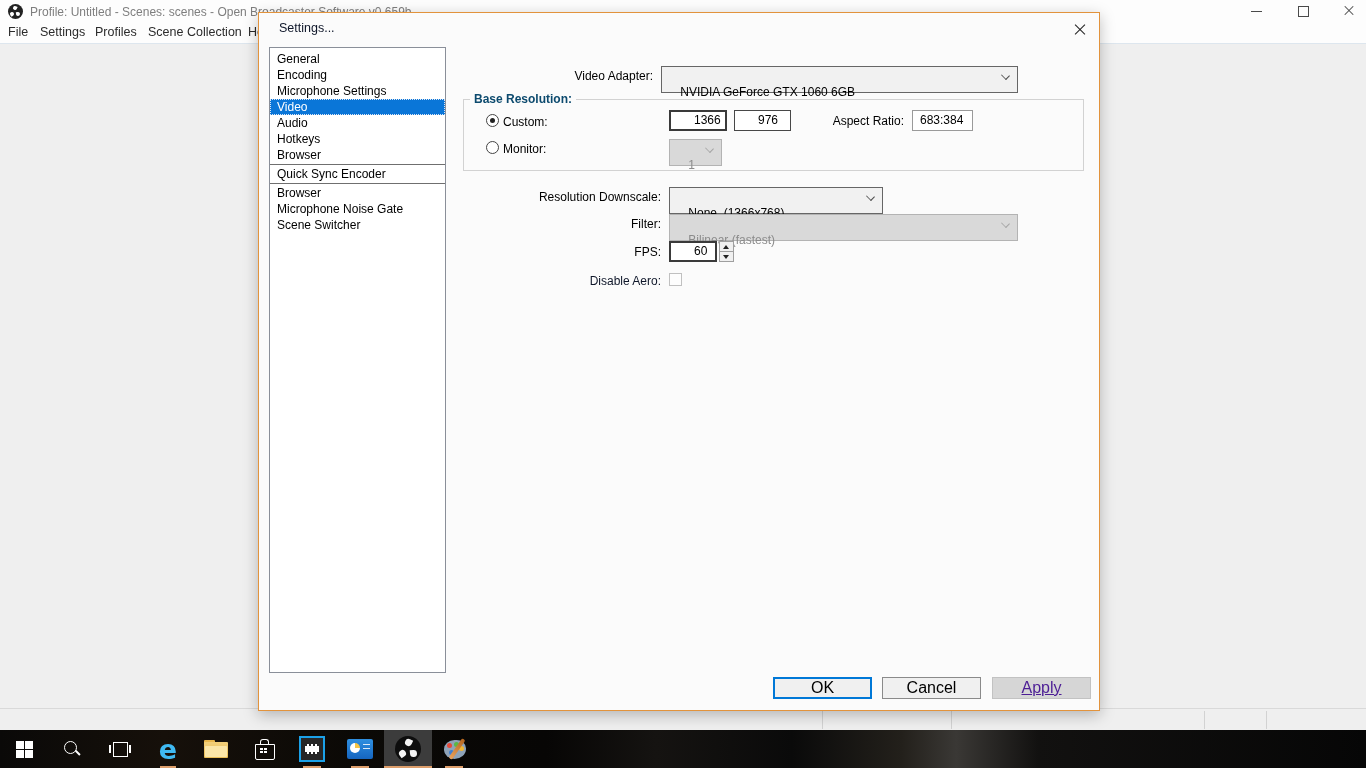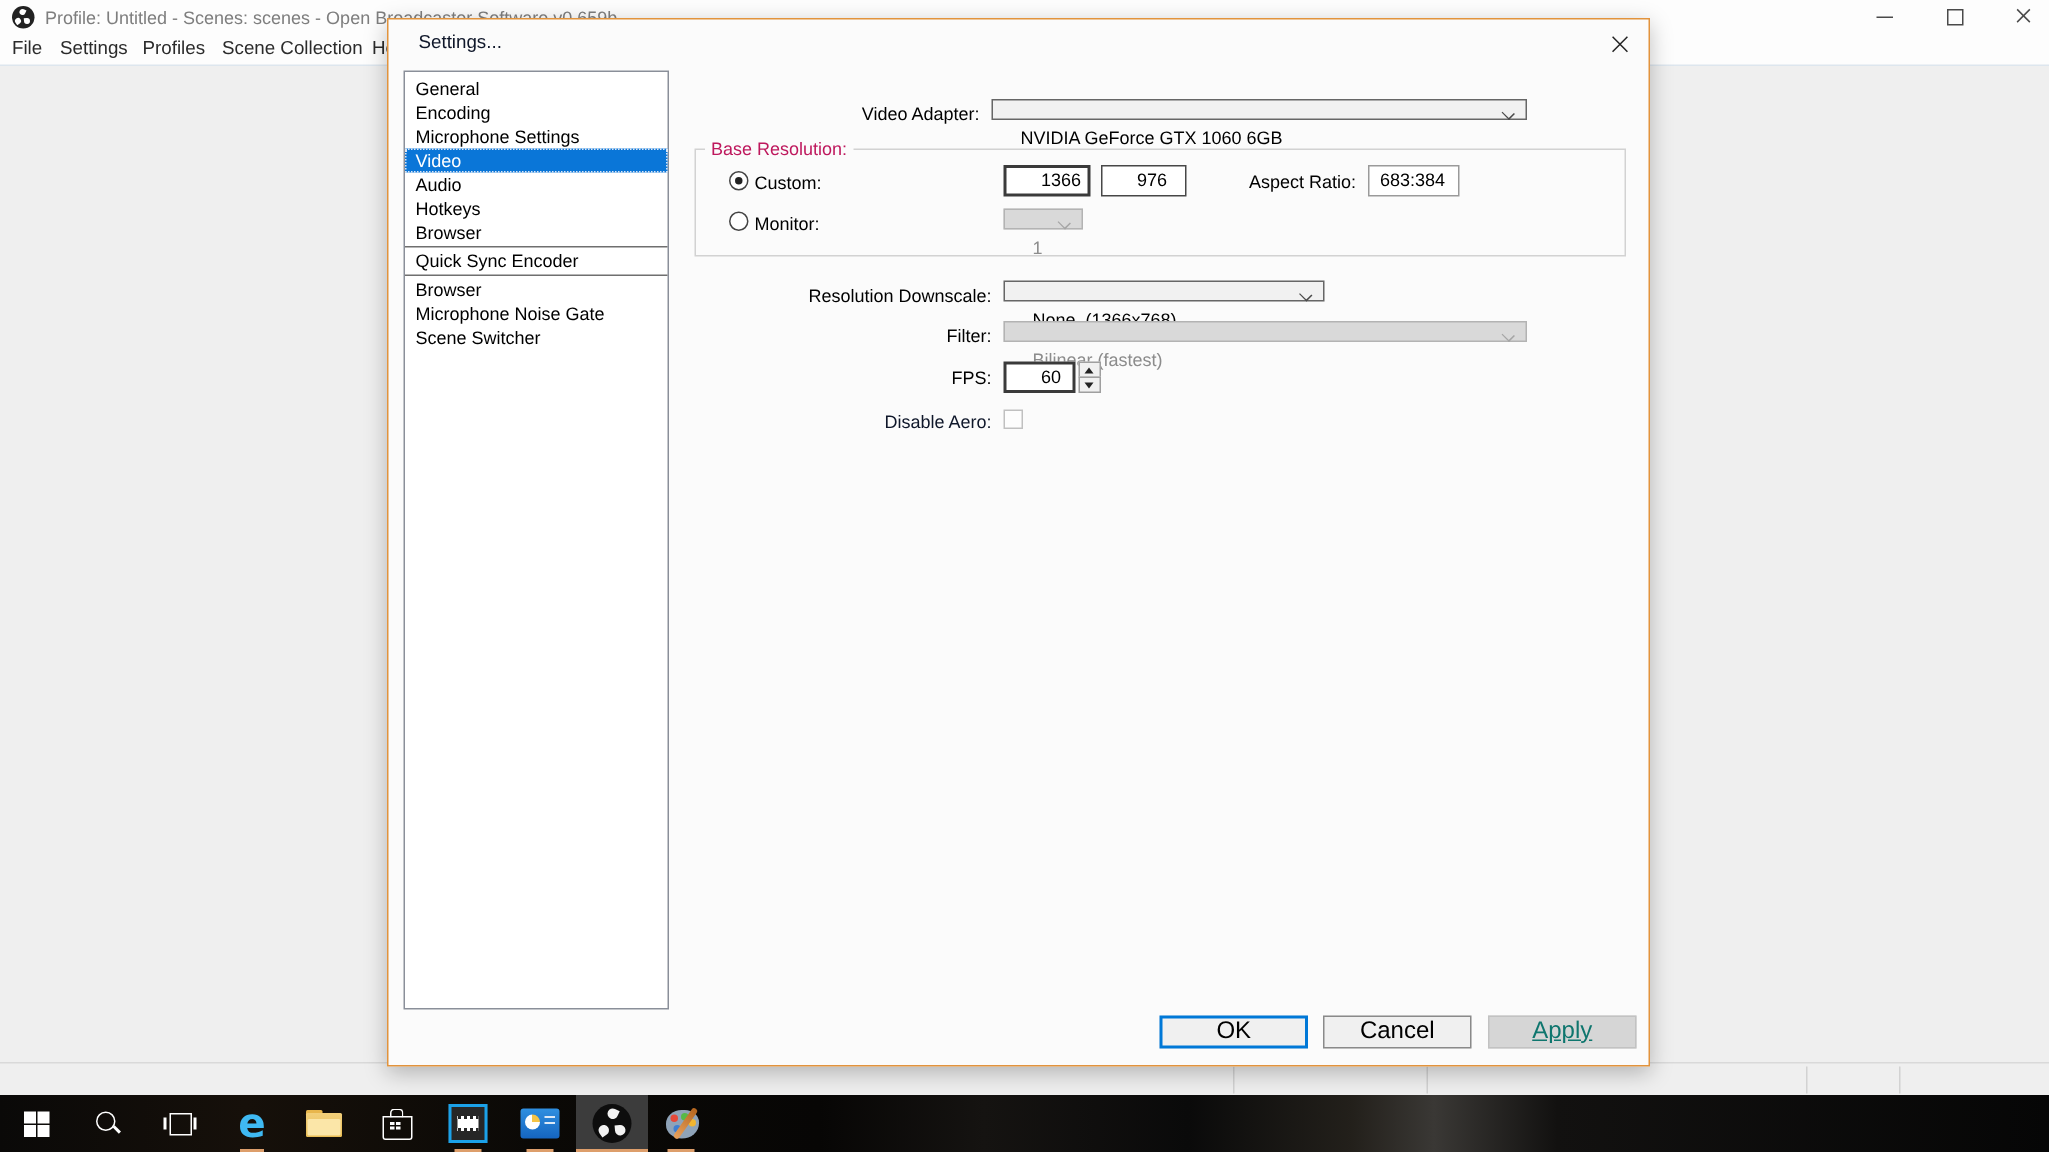--- a/index.html
+++ b/index.html
@@ -41,31 +41,31 @@
 
   .navlist { position:absolute; left:10px; top:34px; width:177px; height:626px;
     background:#fff; border:1px solid #8a8f99; padding-top:3px; }
   .nav-row { height:16px; line-height:16px; padding-left:7px; font-size:12px; color:#000; white-space:nowrap; }
   .nav-row.selected { background:#0a76d8; color:#fff; outline:1px dotted #dce6f5; outline-offset:-1px; }
   .nav-sep { height:0; border-top:1px solid #6f6f6f; margin:1px 0; }
 
   .form-label { position:absolute; font-size:12px; color:#000; white-space:nowrap; text-align:right; }
   .form-label.disabled { color:#0f172a; }
 
-  .combo { position:absolute; height:14px; background:#f1f1f1; border:1px solid #666;
+  .combo { position:absolute; height:27px; background:#f1f1f1; border:1px solid #666;
     font-size:12px; color:#000; line-height:17px; padding-left:5px; white-space:pre; }
   .combo .chev { position:absolute; right:8px; top:5px; width:7px; height:7px;
     border-right:1.5px solid #4a4a4a; border-bottom:1.5px solid #4a4a4a; transform:rotate(45deg) scaleY(.8); }
   .combo.disabled { background:#d9d9d9; border-color:#b3b3b3; color:#8c8c8c; }
   .combo.disabled .chev { border-color:#a5a5a5; }
 
   .groupbox { position:absolute; left:204px; top:86px; width:621px; height:72px;
     border:1px solid #d2d2d2; }
   .group-label { position:absolute; left:6px; top:-8px; background:#fbfbfb; padding:0 4px;
-    font-size:12px; color:#be185d; }
+    font-size:12px; color:#0c4a6e;font-weight:bold; }
 
   .radio { position:absolute; width:13px; height:13px; border:1px solid #444; border-radius:50%; background:#fff; }
   .radio.checked::after { content:""; position:absolute; left:3px; top:3px; width:5px; height:5px;
     border-radius:50%; background:#222; }
   .radio-label { position:absolute; font-size:12px; color:#000; }
 
   .edit { position:absolute; height:21px; background:#fff; border:1px solid #474747;
     font-size:12px; line-height:19px; padding-left:23px; color:#000; }
   .edit.focused { border:2px solid #3a3a3a; line-height:17px; }
   .readonly-box { position:absolute; height:21px; background:#fff; border:1px solid #9a9a9a;
@@ -76,21 +76,21 @@
   .spin + .spin { margin-top:-1px; }
   .spin::after { content:""; position:absolute; left:3px; }
   .spin.up::after { top:3px; border-left:3.5px solid transparent; border-right:3.5px solid transparent; border-bottom:4px solid #222; }
   .spin.down::after { top:3px; border-left:3.5px solid transparent; border-right:3.5px solid transparent; border-top:4px solid #222; }
 
   .checkbox { position:absolute; width:13px; height:13px; border:1px solid #c0c0c0; background:#fdfdfd; }
 
   .dlg-btn { position:absolute; width:99px; height:22px; font-size:16px; text-align:center;
     line-height:20px; color:#000; background:#f0f0f0; border:1px solid #8a8a8a; }
   .dlg-btn.default { border:2px solid #0078d7; line-height:18px; }
-  .dlg-btn.disabled { background:#d6d6d6; border-color:#c2c2c2; color:#0f766e;text-decoration:underline; }
+  .dlg-btn.disabled { background:#d6d6d6; border-color:#c2c2c2; color:#4c1d95;text-decoration:underline; }
 
   
   .taskbar { position:absolute; left:0; top:730px; width:1366px; height:38px;
     background:linear-gradient(90deg,#0a0908 0%,#16100a 12%,#0b0906 26%,#070605 40%,#151311 48%,#0a0a0a 58%,#23201b 66%,#3a3835 70%,#121110 76%,#060606 100%); }
   .tb-btn { position:absolute; top:0; width:48px; height:38px; display:flex; align-items:center; justify-content:center; }
   .tb-btn.active { background:#3c3c3c; }
   .tb-underline { position:absolute; bottom:0; height:2px; background:#dd9e6b; }
 
   
   .ic-start { width:17px; height:17px; display:grid; grid-template-columns:8px 8px; grid-template-rows:8px 8px; gap:1px; }

